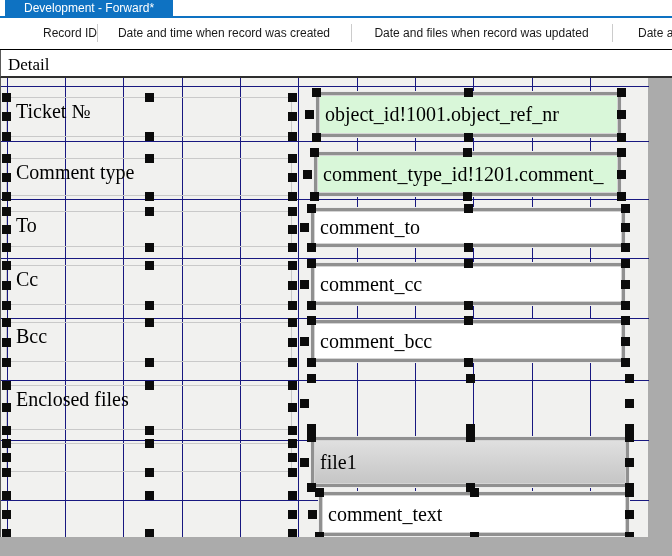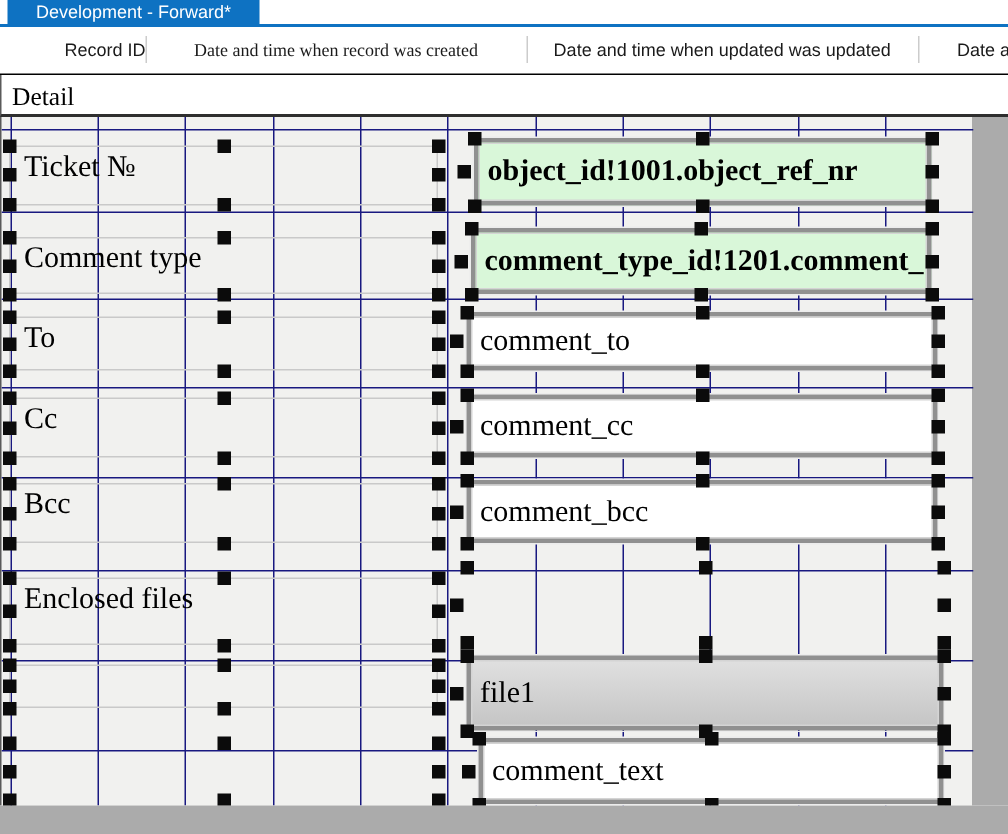--- a/index.html
+++ b/index.html
@@ -41,40 +41,40 @@
     font:20px "Liberation Serif",serif;color:#000;padding:2px 0 0 9px;white-space:nowrap;overflow:hidden;
   }
   
   .ffield{
     position:absolute;z-index:10;box-sizing:border-box;
     border:3px solid #909090;
     box-shadow:0 0 0 1px #ececec, inset 0 0 0 1px #d4d4d4;
     font:20px "Liberation Serif",serif;color:#000;
     display:flex;align-items:center;padding-left:6px;white-space:nowrap;overflow:hidden;
   }
-  .ffield.green{background:var(--green,#d9f7d9);font-weight:bold;}
+  .ffield.green{background:var(--green,#d9f7d9);}
   .ffield.white{background:var(--white,#ffffff);}
   .ffield.gray{background:linear-gradient(180deg,#e0e0e0,#c5c5c5);}
   
   .handle{position:absolute;width:9px;height:9px;background:#0b0b0b;z-index:30;}
 </style>
 </head>
 <body>
 
 <div id="tabbar">
   <div class="tab">Development - Forward*</div>
 </div>
 <div id="tabline"></div>
 
 <div id="header">
   <div class="hcol" style="left:20px;width:100px;">Record ID</div>
   <div class="hsep" style="left:97px;"></div>
-  <div class="hcol" style="left:97px;width:254px;font-family:Liberation Serif, serif;">Date and time when record was created</div>
+  <div class="hcol" style="left:97px;width:254px;">Date and time when record was created</div>
   <div class="hsep" style="left:351px;"></div>
-  <div class="hcol" style="left:351px;width:261px;">Date and time when updated was updated</div>
+  <div class="hcol" style="left:351px;width:261px;">Date and files when record was updated</div>
   <div class="hsep" style="left:612px;"></div>
   <div class="hcol" style="left:638px;text-align:left;">Date a</div>
 </div>
 
 <div id="detailbar">
   <span>Detail</span>
 </div>
 
 <div id="canvas">
     <div class="vline" style="left: 6px;"></div>

